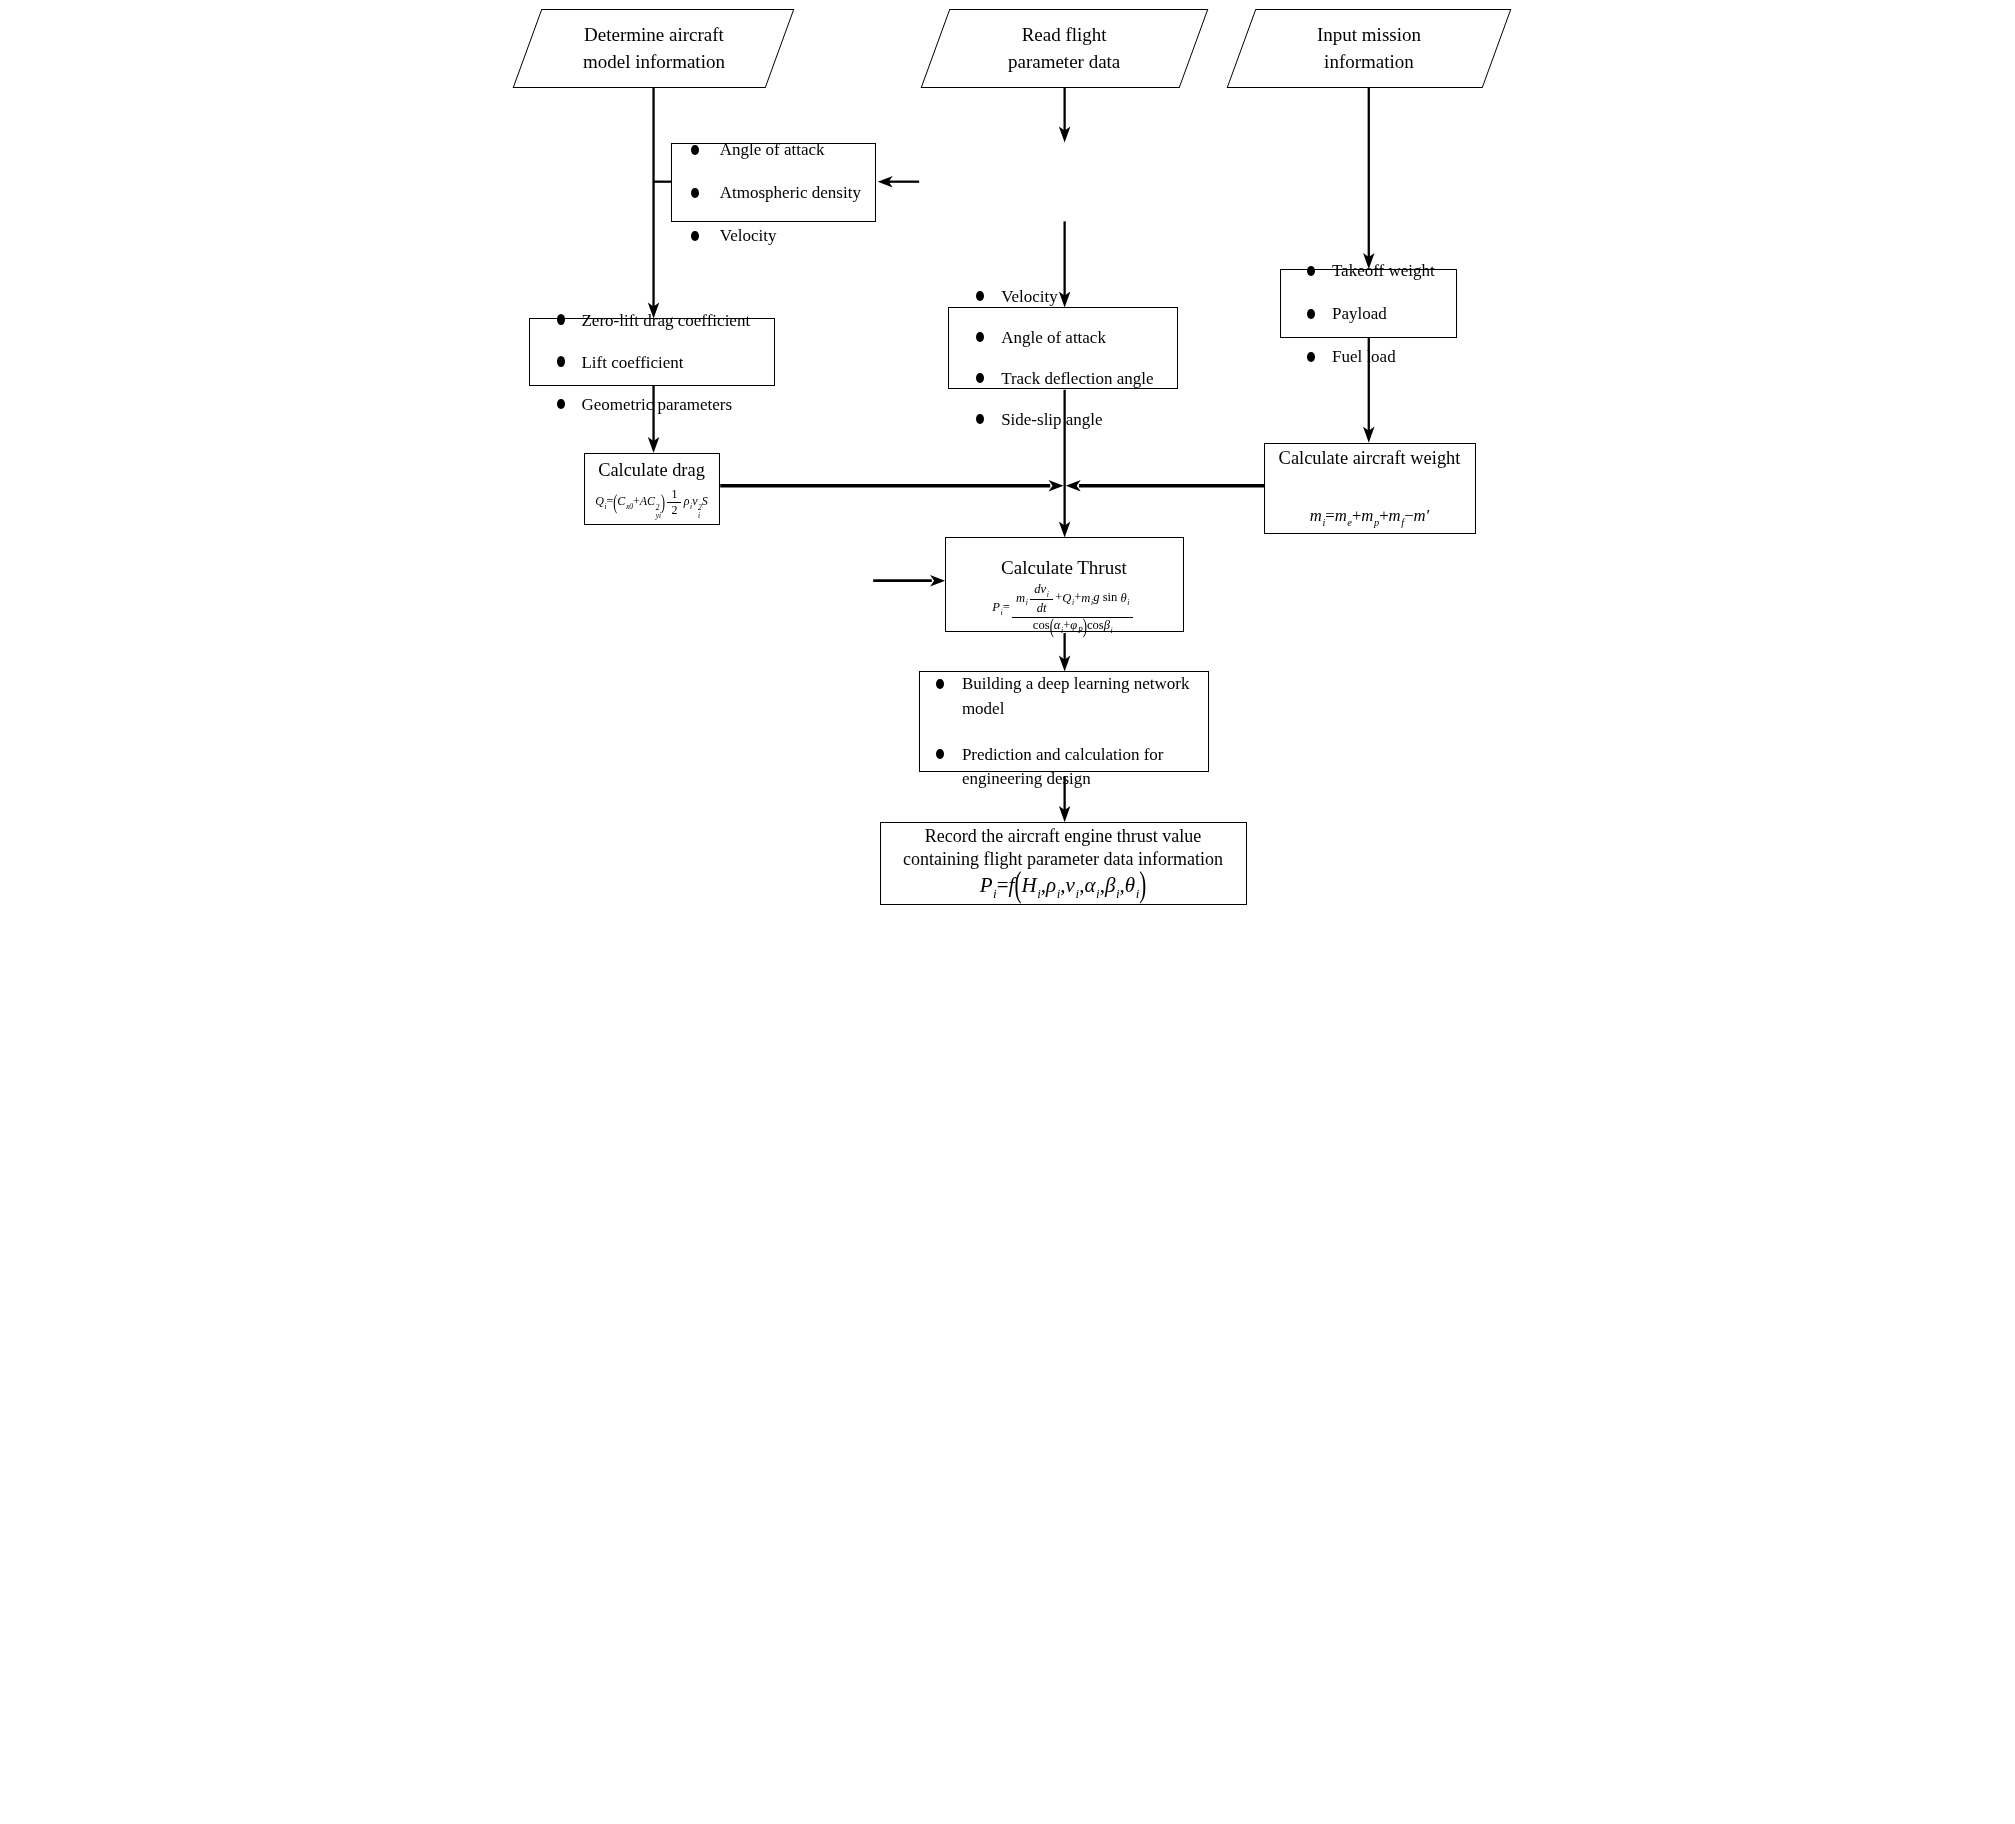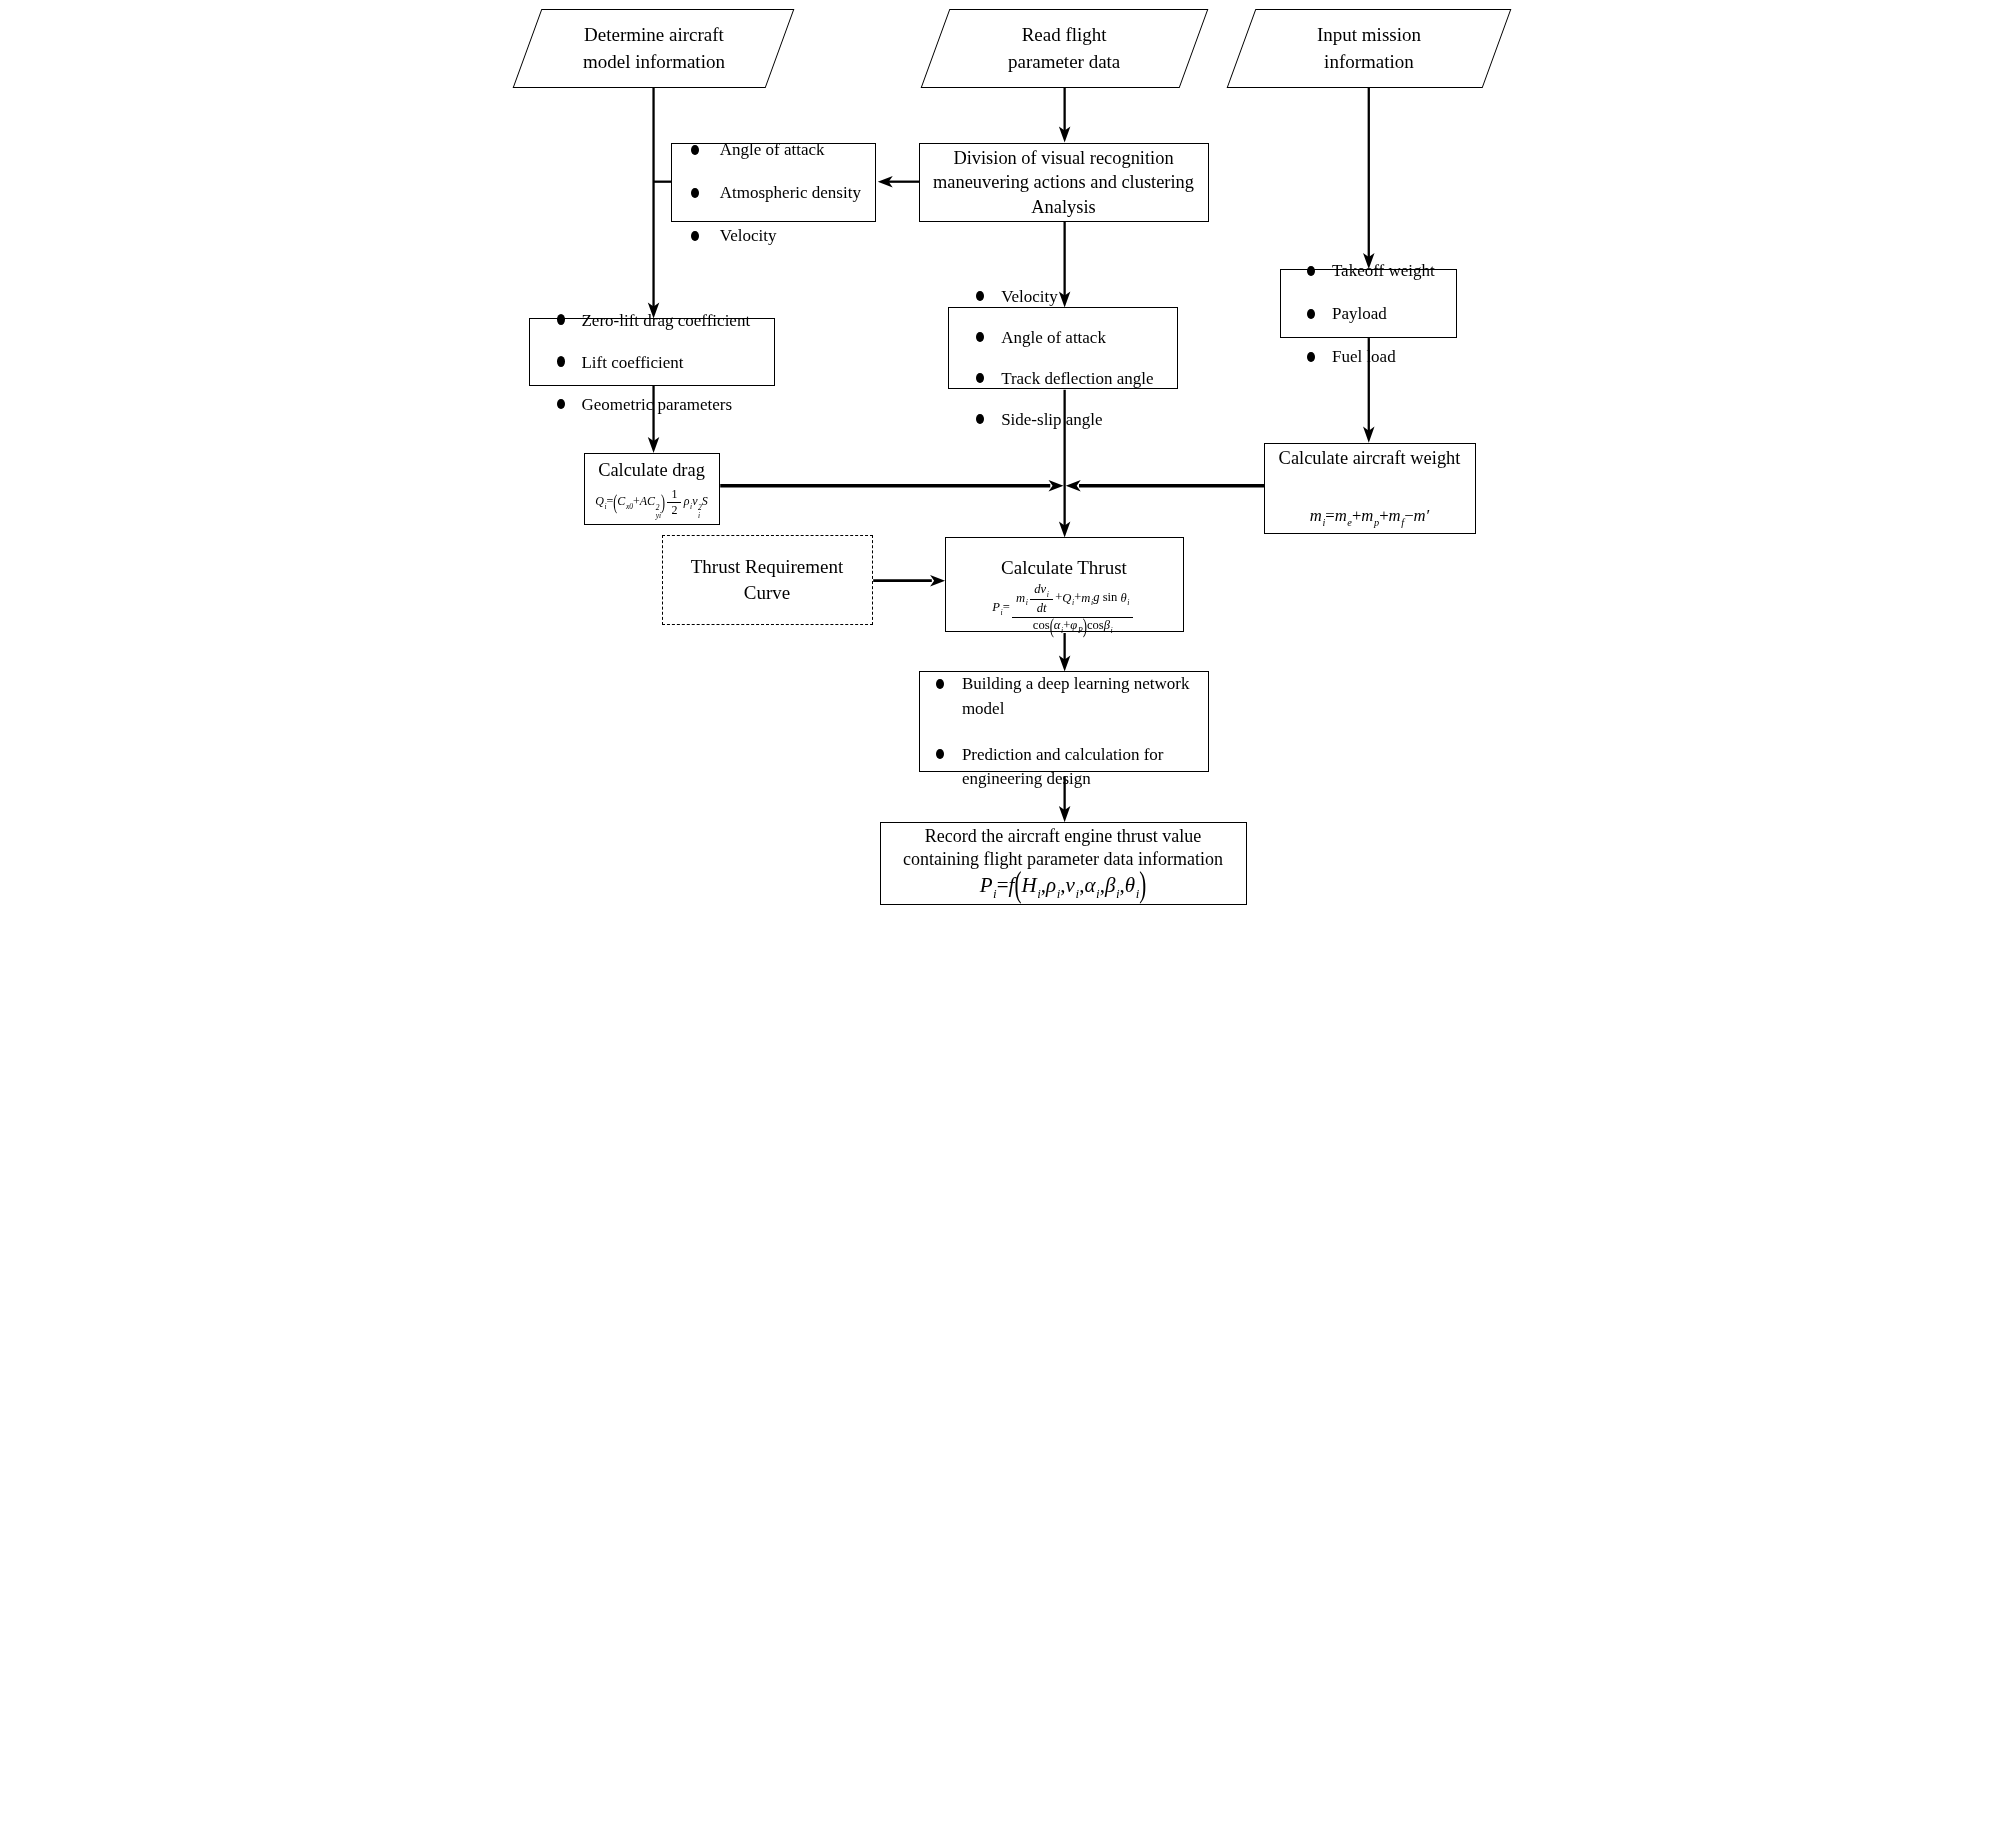--- a/index.html
+++ b/index.html
@@ -148,25 +148,20 @@
           <span class="dot"></span>
           <span>Atmospheric density</span>
         </li>
       <li>
           <span class="dot"></span>
           <span>Velocity</span>
         </li>
     </ul>
   </div>
 
-  <div class="node" style="left:415px;top:143px;width:290px;height:79px;">
-    <div class="title ml" style="font-size:18.4px;line-height:1.32;">Division of visual recognition
-maneuvering actions and clustering
-Analysis</div>
-  </div>
 
   <div class="node" style="left:776px;top:269px;width:177px;height:69px;">
     <ul class="blist" style="font-size:17px;">
       <li>
           <span class="dot" style="margin-right:17px;"></span>
           <span>Takeoff weight</span>
         </li>
       <li>
           <span class="dot" style="margin-right:17px;"></span>
           <span>Payload</span>
@@ -228,24 +223,20 @@
             <span class="ssup">2</span>
             <span class="ssub">i</span>
           </span></span><span class="tok"><span class="base">S</span></span></div>
   </div>
 
   <div class="node" style="left:760px;top:443px;width:212px;height:91px;justify-content:space-evenly;gap:32px;">
     <div class="title" style="font-size:18.4px;">Calculate aircraft weight</div>
     <div class="formula" style="font-size:16.7px;"><span class="tok"><span class="base">m</span><span class="sub">i</span></span><span class="tok"><span class="base up">=</span></span><span class="tok"><span class="base">m</span><span class="sub">e</span></span><span class="tok"><span class="base up">+</span></span><span class="tok"><span class="base">m</span><span class="sub">p</span></span><span class="tok"><span class="base up">+</span></span><span class="tok"><span class="base">m</span><span class="sub">f</span></span><span class="tok"><span class="base up">−</span></span><span class="tok"><span class="base">m′</span></span></div>
   </div>
 
-  <div class="node dashed" style="left:158px;top:535px;width:211px;height:90px;">
-    <div class="title ml" style="font-size:19px;line-height:1.35;">Thrust Requirement
-Curve</div>
-  </div>
 
   <div class="node" style="left:441px;top:537px;width:239px;height:95px;justify-content:space-evenly;padding:18px 0;">
     <div class="title" style="font-size:19px;">Calculate Thrust</div>
     <div class="formula" style="font-size:12.6px;"><span class="tok"><span class="base">P</span><span class="sub">i</span></span><span class="tok"><span class="base up">=</span></span><span class="frac">
           <span class="fnum"><span class="tok"><span class="base">m</span><span class="sub">i</span></span><span class="frac">
               <span class="fnum"><span class="tok"><span class="base">dv</span><span class="sub">i</span></span></span>
               <span class="fden"><span class="tok"><span class="base">dt</span></span></span>
             </span><span class="tok"><span class="base up">+</span></span><span class="tok"><span class="base">Q</span><span class="sub">i</span></span><span class="tok"><span class="base up">+</span></span><span class="tok"><span class="base">m</span><span class="sub">i</span></span><span class="tok"><span class="base">g</span></span><span class="tok"><span class="base up"> sin </span></span><span class="tok"><span class="base">θ</span><span class="sub">i</span></span></span>
           <span class="fden"><span class="tok"><span class="base up">cos</span></span><span class="tok"><span class="base up big">(</span></span><span class="tok"><span class="base">α</span><span class="sub">i</span></span><span class="tok"><span class="base up">+</span></span><span class="tok"><span class="base">φ</span><span class="sub">P</span></span><span class="tok"><span class="base up big">)</span></span><span class="tok"><span class="base up">cos</span></span><span class="tok"><span class="base">β</span><span class="sub">i</span></span></span>
         </span></div>

